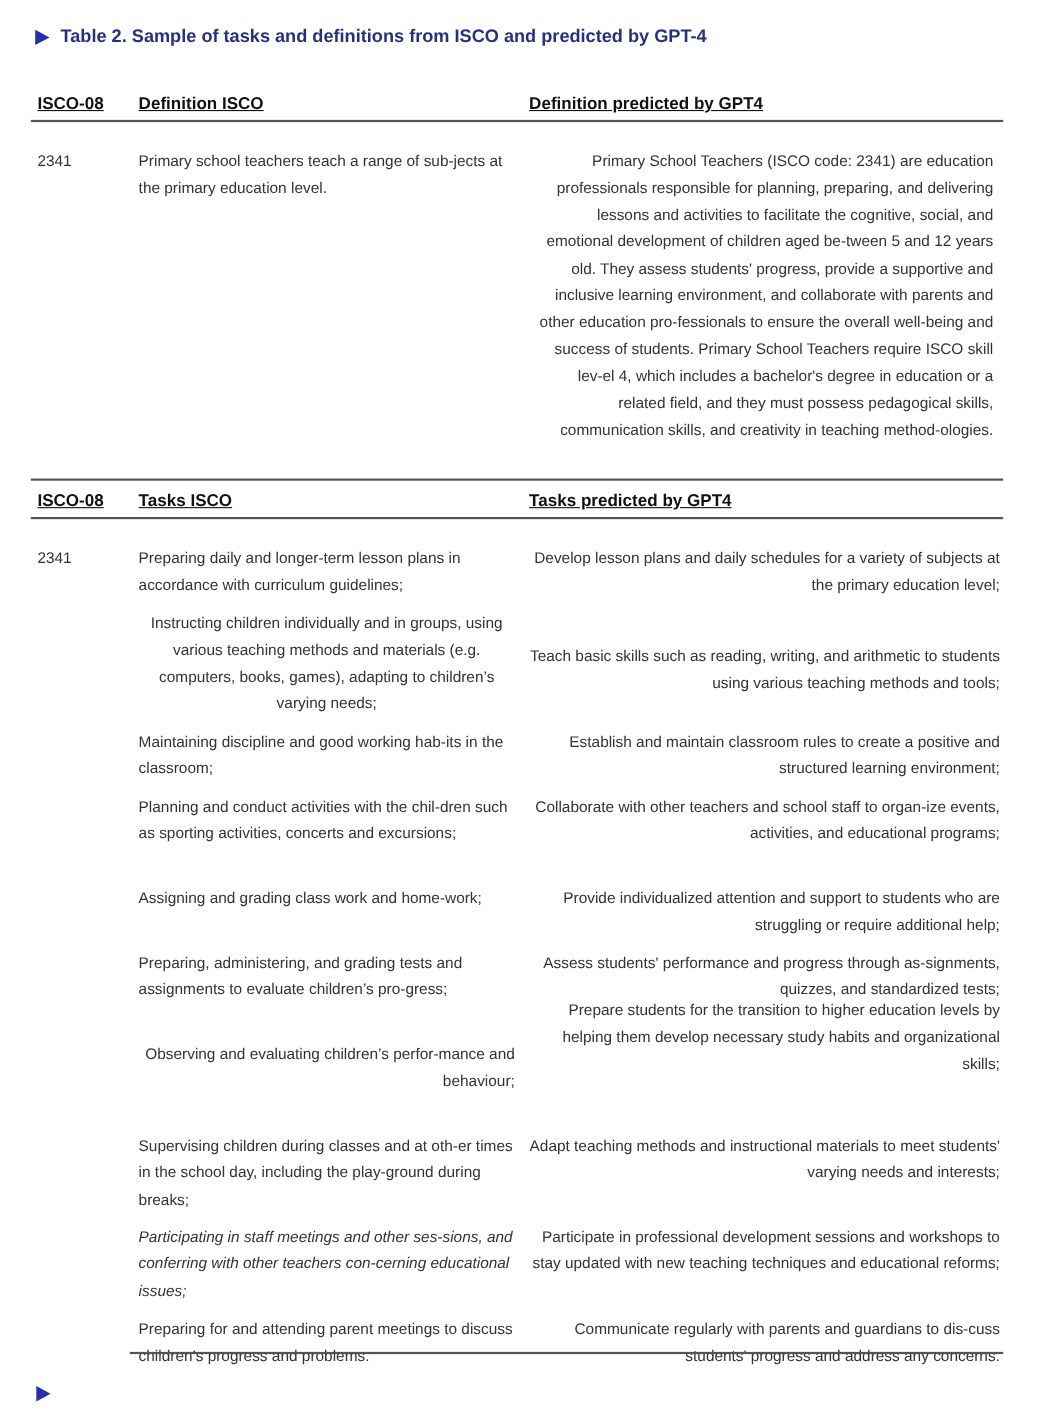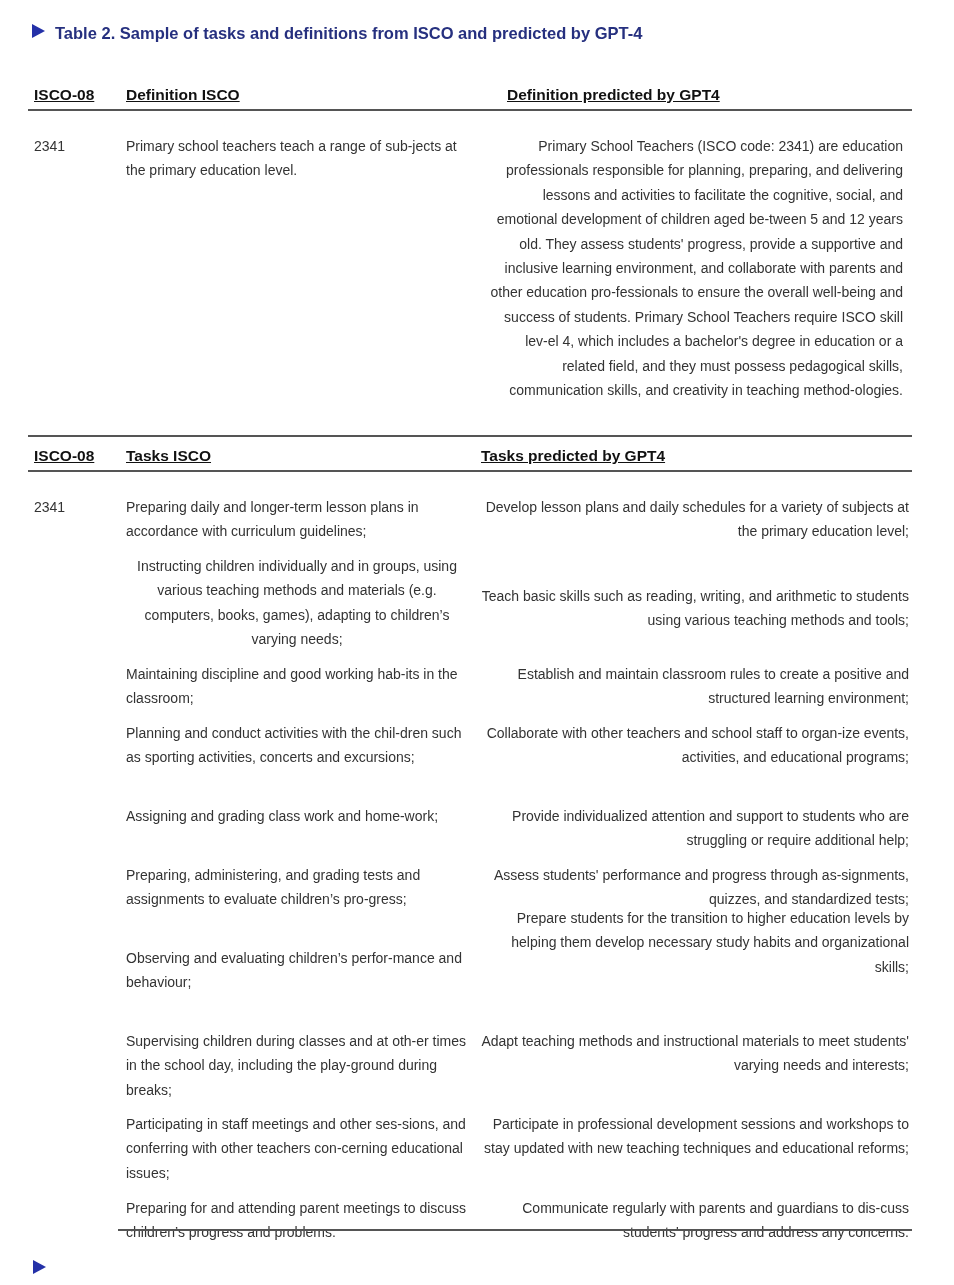--- a/index.html
+++ b/index.html
@@ -3,21 +3,21 @@
 <meta charset="utf-8">
 <style>
   html, body { margin: 0; padding: 0; background: #ffffff; }
   body {
     width: 954px; height: 1285px; position: relative; overflow: hidden;
     font-family: "Liberation Sans", "DejaVu Sans", sans-serif;
     color: #2a2a2a;
   }
   .caption {
     position: absolute; left: 32px; top: 24px;
-    display: flex; 
+    display: flex; align-items: center;
     color: #26307f; font-weight: bold; font-size: 16.5px;
   }
   .tri {
     width: 0; height: 0;
     border-top: 7px solid transparent; border-bottom: 7px solid transparent;
     border-left: 13px solid #2431a8;
     margin-right: 10px;
   }
   .tri-bottom { position: absolute; left: 33px; top: 1260px; }
   .hrow {
@@ -35,21 +35,21 @@
 <body>
 
 <div class="caption">
   <div class="tri"></div>
   <span>Table 2. Sample of tasks and definitions from ISCO and predicted by GPT-4</span>
 </div>
 
 <div class="hrow" style="top:80px;">
   <span style="left:6px;">ISCO-08</span>
   <span style="left:98px;">Definition ISCO</span>
-  <span style="left:479px;">Definition predicted by GPT4</span>
+  <span style="left:453px;">Definition predicted by GPT4</span>
 </div>
 <div class="line" style="left:28px; width:884px; top:109px;"></div>
 
 <div class="cell c1" style="top:118px;">2341</div>
 <div class="cell c2" style="top:118px;">Primary school teachers teach a range of sub-jects at the primary education level.</div>
 <div class="cell c3" style="top:118px; width:422px;">Primary School Teachers (ISCO code: 2341) are education professionals responsible for planning, preparing, and delivering lessons and activities to facilitate the cognitive, social, and emotional development of children aged be-tween 5 and 12 years old. They assess students' progress, provide a supportive and inclusive learning environment, and collaborate with parents and other education pro-fessionals to ensure the overall well-being and success of students. Primary School Teachers require ISCO skill lev-el 4, which includes a bachelor's degree in education or a related field, and they must possess pedagogical skills, communication skills, and creativity in teaching method-ologies.</div>
 
 <div class="line" style="left:28px; width:884px; top:435px;"></div>
 
 <div class="hrow" style="top:441px;">
@@ -79,29 +79,29 @@
 </div>
 <div>
   <div class="cell c2" style="top:788px;">Assigning and grading class work and home-work;</div>
   <div class="cell c3" style="top:788px;">Provide individualized attention and support to students who are struggling or require additional help;</div>
 </div>
 <div>
   <div class="cell c2" style="top:847px;">Preparing, administering, and grading tests and assignments to evaluate children’s pro-gress;</div>
   <div class="cell c3" style="top:847px;">Assess students' performance and progress through as-signments, quizzes, and standardized tests;</div>
 </div>
 <div>
-  <div class="cell c2" style="top:930px;">Observing and evaluating children’s perfor-mance and behaviour;</div>
+  <div class="cell c2" style="top:930px;text-align:right;">Observing and evaluating children’s perfor-mance and behaviour;</div>
   <div class="cell c3" style="top:890px;">Prepare students for the transition to higher education levels by helping them develop necessary study habits and organizational skills;</div>
 </div>
 <div>
   <div class="cell c2" style="top:1013px;">Supervising children during classes and at oth-er times in the school day, including the play-ground during breaks;</div>
   <div class="cell c3" style="top:1013px;">Adapt teaching methods and instructional materials to meet students' varying needs and interests;</div>
 </div>
 <div>
-  <div class="cell c2" style="top:1096px;">Participating in staff meetings and other ses-sions, and conferring with other teachers con-cerning educational issues;</div>
+  <div class="cell c2" style="top:1096px;font-style:italic;">Participating in staff meetings and other ses-sions, and conferring with other teachers con-cerning educational issues;</div>
   <div class="cell c3" style="top:1096px;">Participate in professional development sessions and workshops to stay updated with new teaching techniques and educational reforms;</div>
 </div>
 <div>
   <div class="cell c2" style="top:1180px;">Preparing for and attending parent meetings to discuss children’s progress and problems.</div>
   <div class="cell c3" style="top:1180px;">Communicate regularly with parents and guardians to dis-cuss students' progress and address any concerns.</div>
 </div>
 
 <div class="line" style="left:118px; width:794px; top:1229px;"></div>
 
 <div class="tri tri-bottom"></div>

